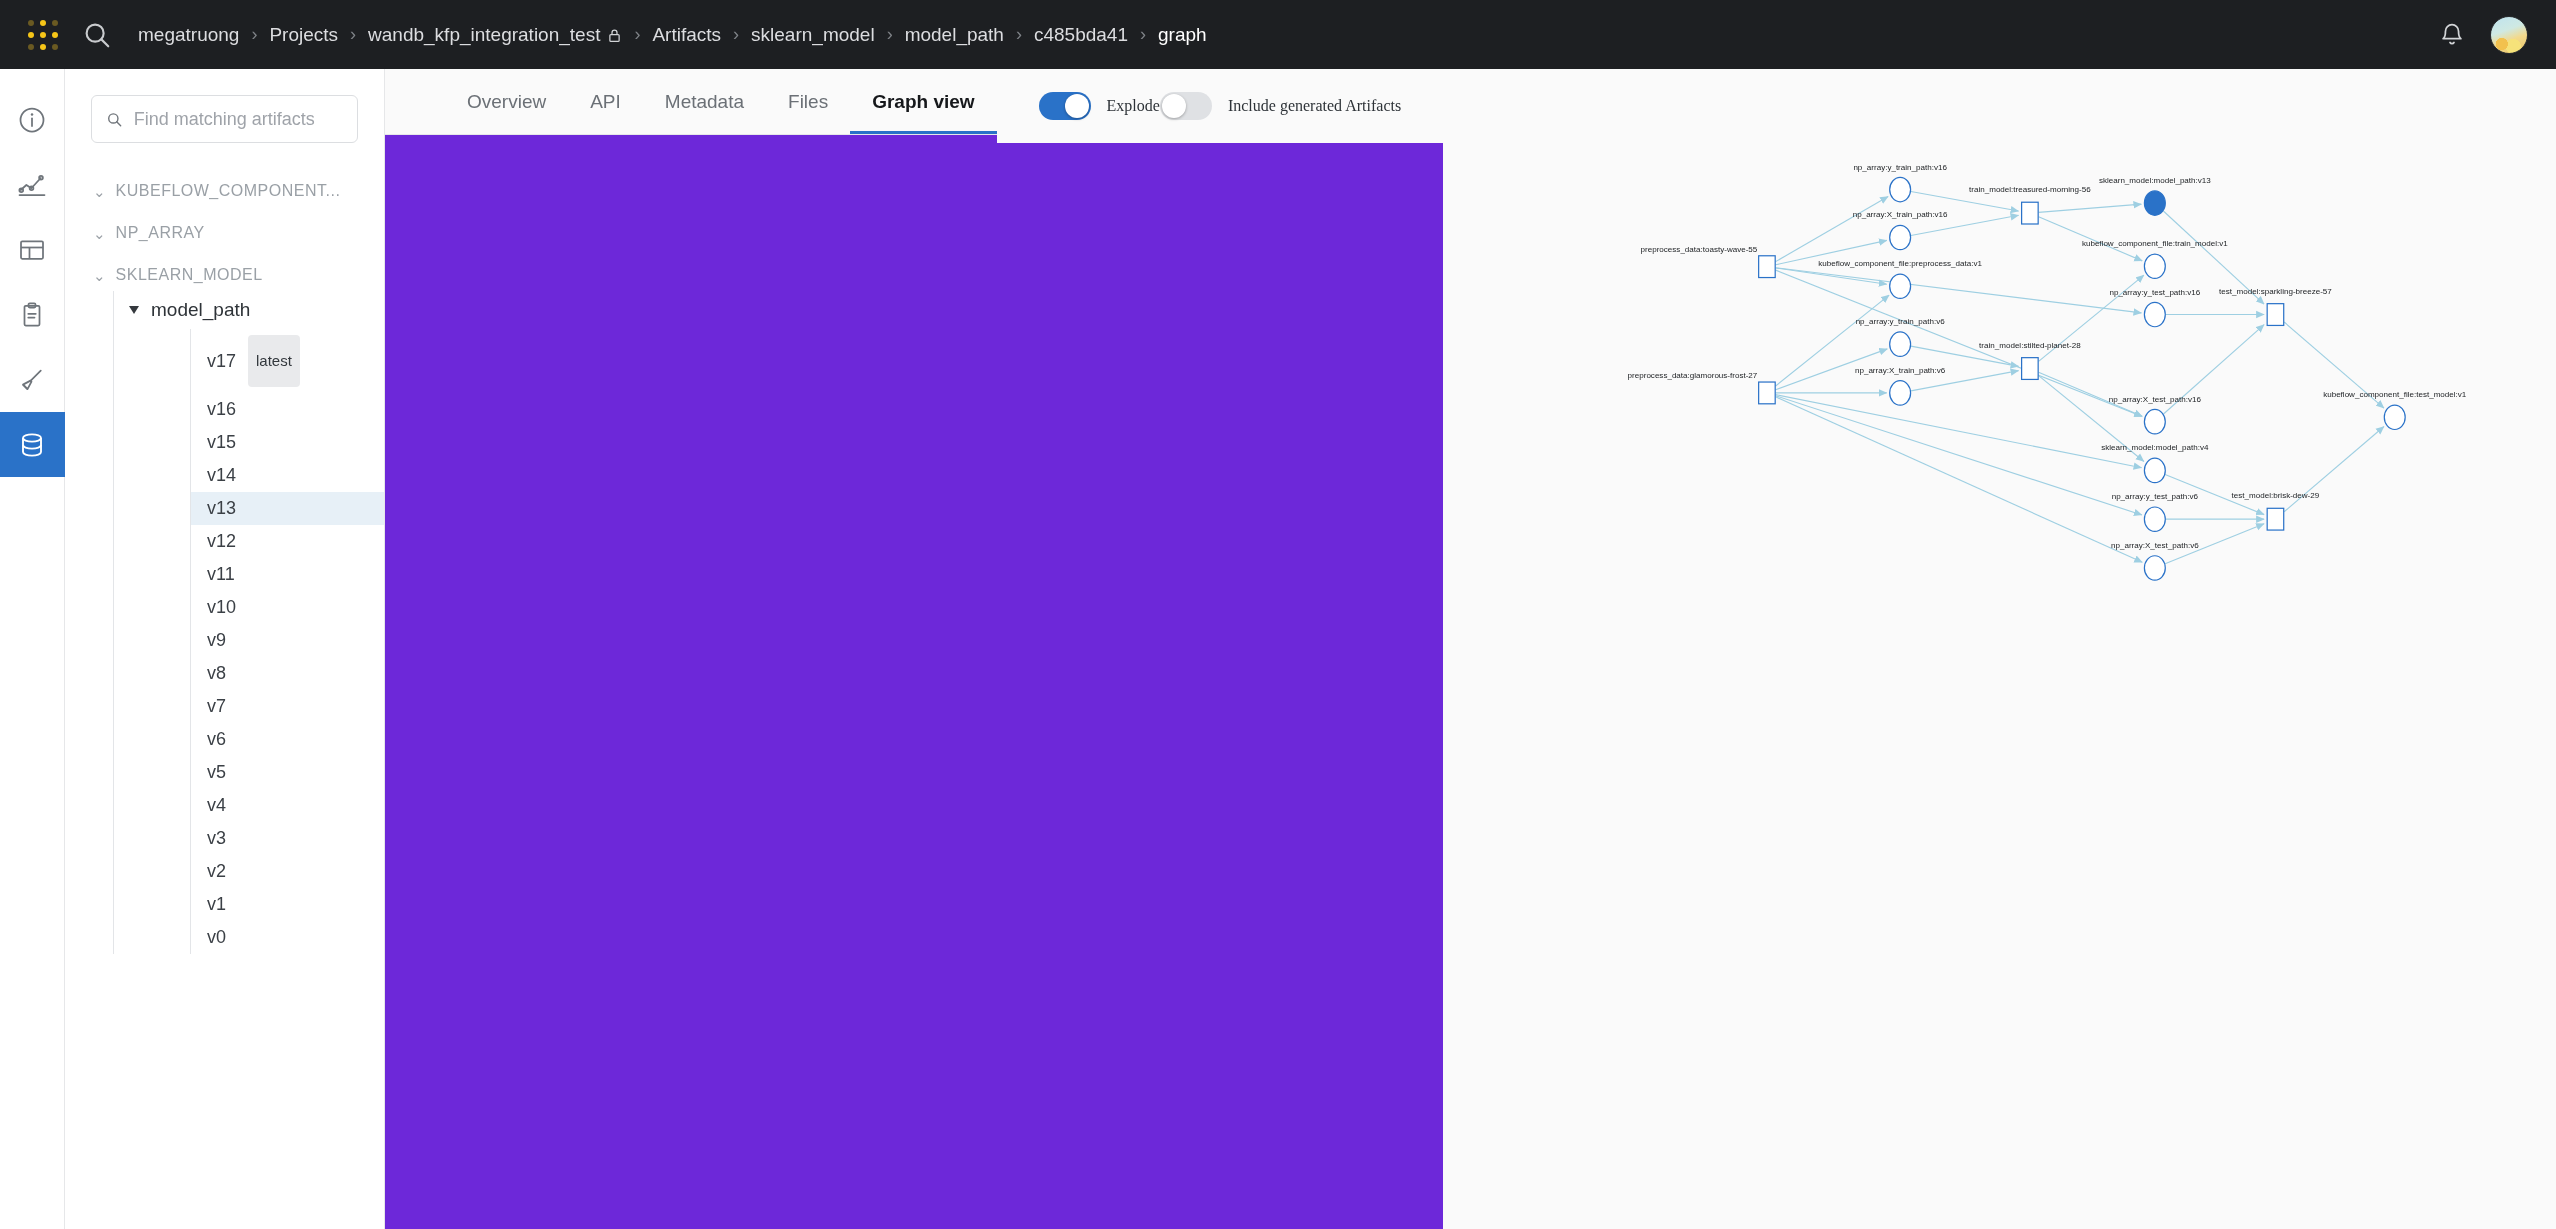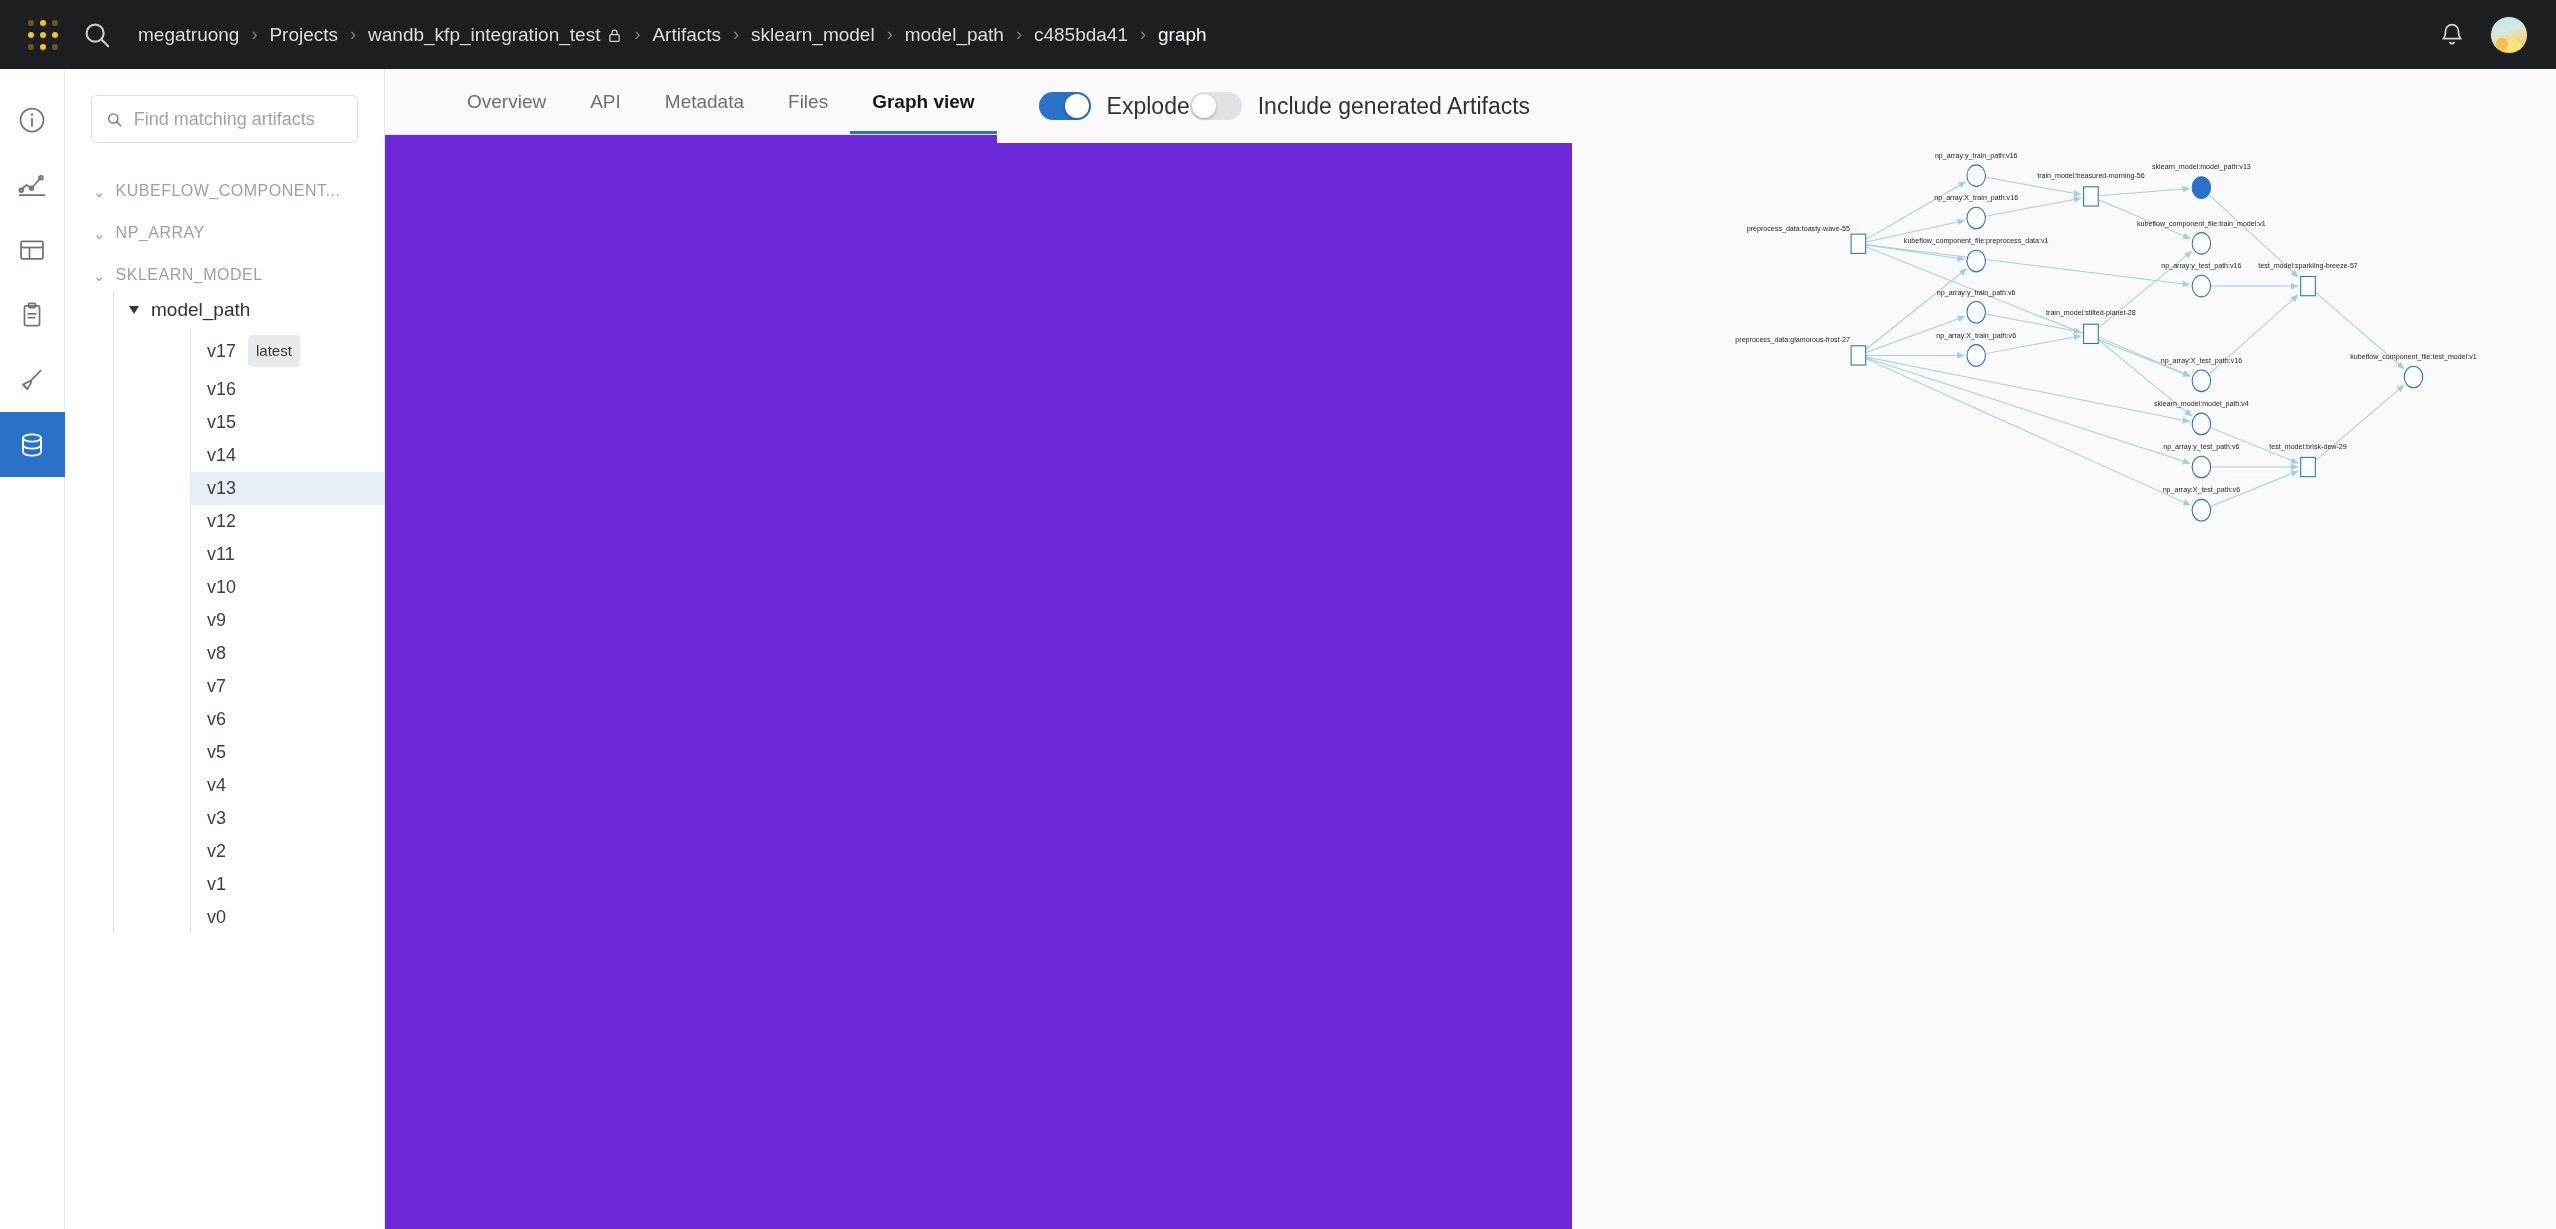--- a/index.html
+++ b/index.html
@@ -60,21 +60,21 @@
   .group-head { display: flex; align-items: center; gap: 10px; padding: 7px 0 7px 28px;
     cursor: pointer; }
   .group-title { font-size: 16px; letter-spacing: 0.5px; color: #9aa0a6; font-weight: 400; text-align: right; }
   .group-body { margin-left: 48px; border-left: 1px solid #e3e5e8; }
   .tree-item { display: flex; align-items: center; gap: 12px; padding: 8px 0 8px 15px;
     font-size: 19px; color: #2e3338; cursor: pointer; }
   .vers { margin-left: 76px; border-left: 1px solid #e3e5e8; }
   .ver { display: flex; align-items: center; gap: 12px; padding: 6px 0 6px 16px;
     font-size: 18px; color: #3b4046; cursor: pointer; }
   .ver.sel { background: #e7f0f7; }
-  .tag { background: #e9eaec; color: #33383d; font-size: 15px; padding: 6px 8px;
+  .tag { background: #e9eaec; color: #33383d; font-size: 15px; padding: 16px 8px;
     border-radius: 4px; line-height: 1.35; }
   .caret { width: 0; height: 0; flex: none; }
   .caret.right { border-left: 8px solid #35393e; border-top: 5.5px solid transparent;
     border-bottom: 5.5px solid transparent; }
   .caret.down { border-top: 8px solid #35393e; border-left: 5.5px solid transparent;
     border-right: 5.5px solid transparent; }
   .chev { color: #9aa0a6; font-size: 15px; line-height: 1; }
 
   
   .main { flex: 1; display: flex; flex-direction: row; background: #6d28d9; min-width: 0; }
@@ -86,21 +86,21 @@
 
   .toolbar { height: 74px; display: flex; align-items: center; padding: 0 42px 0 42px;
     background: #fafafa; }
   .tg { display: flex; align-items: center; gap: 16px; }
   .switch { width: 52px; height: 28px; border-radius: 14px; position: relative;
     background: #dfe1e4; cursor: pointer; flex: none; }
   .switch.on { background: #2a72c8; }
   .knob { position: absolute; top: 2px; left: 2px; width: 24px; height: 24px;
     border-radius: 50%; background: #fff; box-shadow: 0 1px 3px rgba(0,0,0,.3); }
   .switch.on .knob { left: 26px; }
-  .tg-label { font-size: 23px; color: #2e3338; }
+  .tg-label { font-size: 16px; color: #2e3338; font-family: Liberation Serif, serif; }
   .right-tg { margin-left: auto; }
 
   .canvas { flex: 1; position: relative; background: #fafafa; overflow: hidden; }
   .canvas svg { position: absolute; inset: 0; width: 100%; height: 100%; }
   .glabel { font-size: 18.5px; fill: #222528; font-family: "Liberation Sans", sans-serif; }
 </style>
 </head>
 <body>
 
 <div class="topbar">

